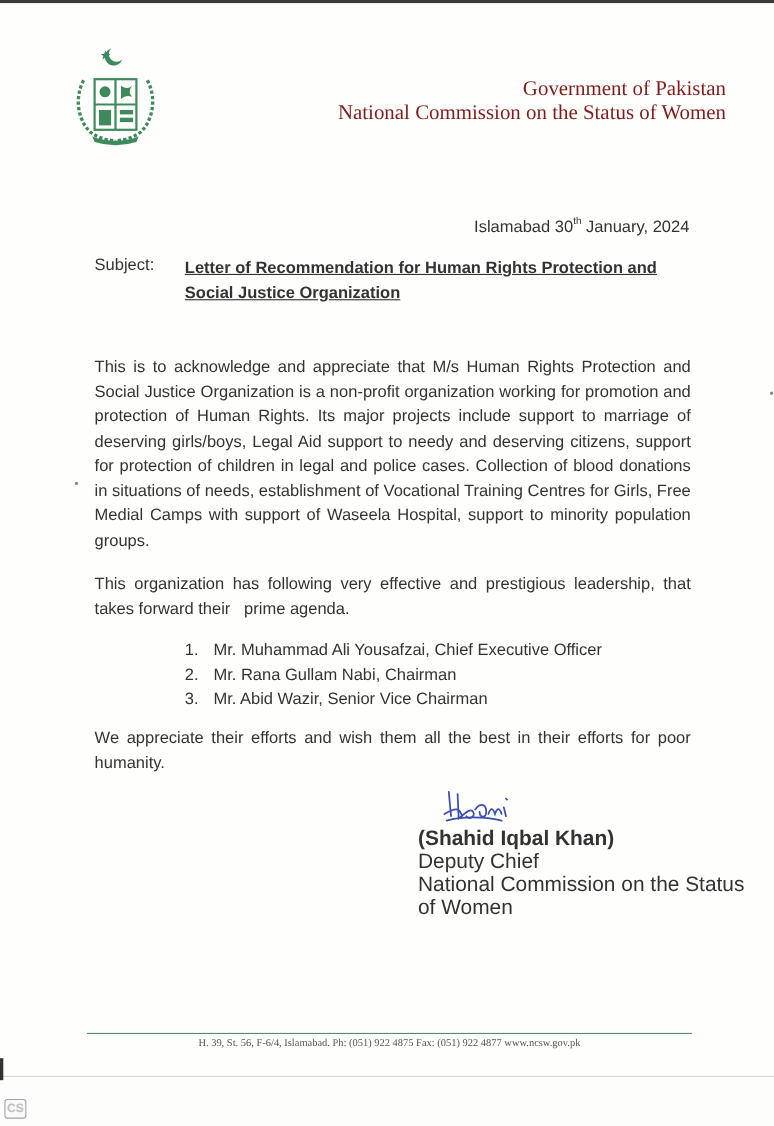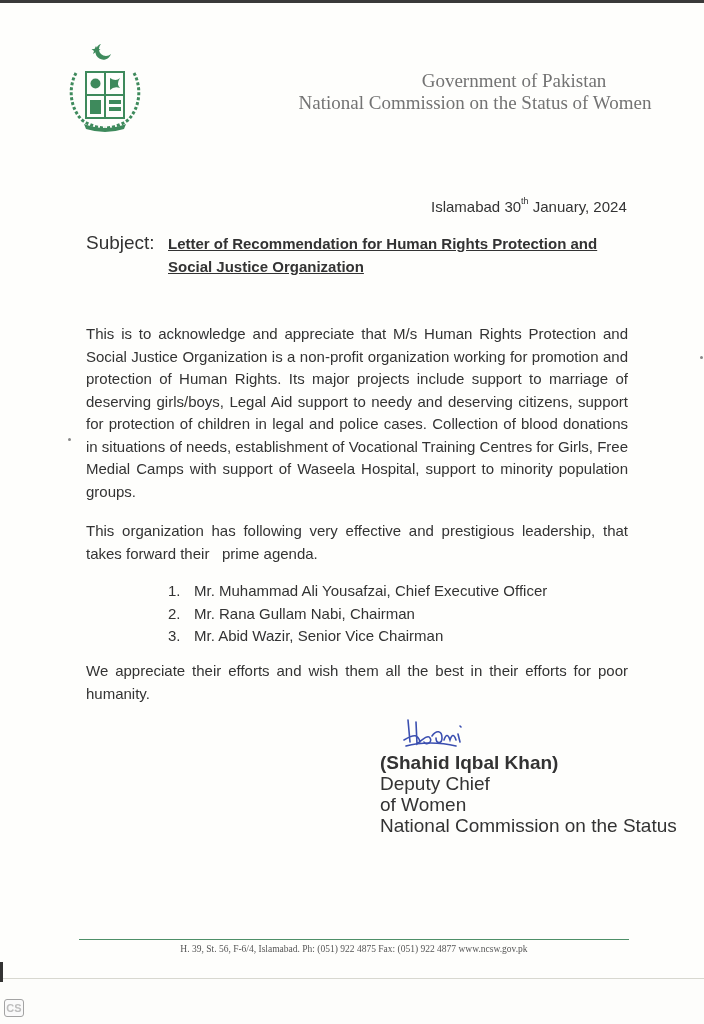--- a/index.html
+++ b/index.html
@@ -9,29 +9,29 @@
       font-family: "Liberation Sans", sans-serif;
       color: #2a2a2a;
     }
     .topbar { position: absolute; left: 0; top: 0; width: 704px; height: 3px; background: #3a3a3a; }
     .paper { position: absolute; left: 0; top: 3px; width: 704px; height: 975px; background: #fefefc; }
     .paper-edge { position: absolute; left: 0; top: 978px; width: 704px; height: 1px; background: #d8d8d0; }
     .left-mark { position: absolute; left: 0; top: 962px; width: 3px; height: 20px; background: #333; }
 
     .emblem { position: absolute; left: 60px; top: 38px; width: 90px; height: 100px; }
 
-    .letterhead { position: absolute; left: 290px; top: 70px; width: 370px; text-align: center;
-      font-family: "Liberation Serif", serif; color: #737373; }
+    .letterhead { position: absolute; left: 290px; top: 70px; width: 370px; text-align: right;
+      font-family: "Liberation Serif", serif; color: #7f1d1d; }
     .lh-line1 { font-size: 19px; line-height: 22px; margin-left: 78px; }
     .lh-line2 { font-size: 19px; line-height: 22px; }
 
     .date { position: absolute; left: 431px; top: 198px; font-size: 15px; color: #333; }
     .date sup { font-size: 9px; vertical-align: top; position: relative; top: -2px; }
 
-    .subject-label { position: absolute; left: 86px; top: 232px; font-size: 19px; color: #333; }
+    .subject-label { position: absolute; left: 86px; top: 232px; font-size: 15px; color: #333; }
     .subject-text { position: absolute; left: 168px; top: 232px; width: 450px; font-size: 15px; font-weight: bold;
       text-decoration: underline; line-height: 23px; color: #333; }
 
     .para { position: absolute; left: 86px; width: 542px; font-size: 15px; line-height: 22.5px; text-align: justify; color: #333; }
     .p1 { top: 323px; }
     .p2 { top: 520px; }
     .p3 { top: 660px; }
 
     .leaders { position: absolute; left: 168px; top: 580px; margin: 0; padding: 0; list-style: none; font-size: 15px; line-height: 22.5px; color: #333; }
     .leaders li { display: flex; }
@@ -117,22 +117,22 @@
   <g fill="none" stroke="#3b4fb0" stroke-width="1.6" stroke-linecap="round">
     <path d="M8 8 L10 30 M4 28 C14 22 18 22 20 30 M16 10 L17 32 C22 28 28 22 30 26 C33 30 26 34 24 30"></path>
     <path d="M32 24 C36 18 42 18 42 26 C42 32 36 32 36 26 M44 28 C46 22 48 22 50 28 C52 22 54 22 56 28 M58 22 L60 30 M60 14 L61 15"></path>
     <path d="M6 34 C20 30 40 30 56 34"></path>
   </g>
 </svg>
 
 <div class="sig-block">
   <div class="sig-name">(Shahid Iqbal Khan)</div>
   <div>Deputy Chief</div>
+  <div>National Commission on the Status</div>
   <div>of Women</div>
-  <div>National Commission on the Status</div>
 </div>
 
 <div class="footer-rule"></div>
 <div class="footer-text">H. 39, St. 56, F-6/4, Islamabad. Ph: (051) 922 4875 Fax: (051) 922 4877 www.ncsw.gov.pk</div>
 
 <div class="speck" style="left:68px; top:438px;"></div>
 <div class="speck" style="left:700px; top:356px;"></div>
 
 <div class="cs-logo">CS</div>
 <div class="cs-text">Scanned with CamScanner</div>

